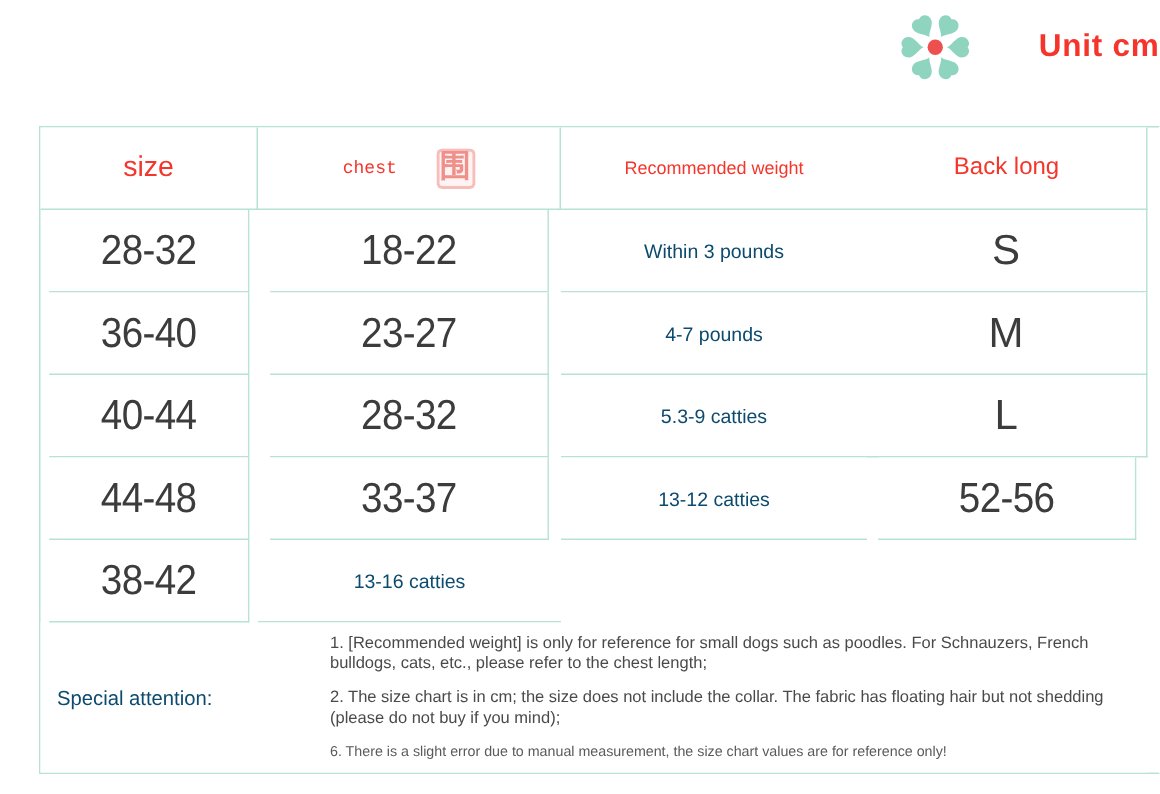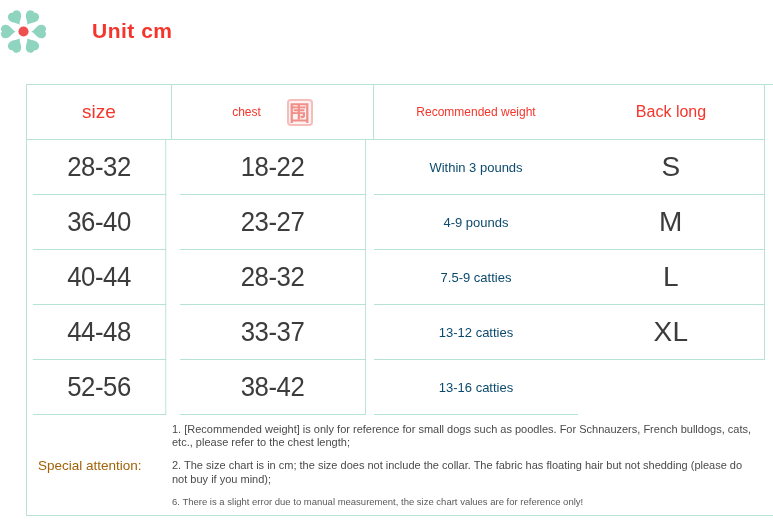--- a/index.html
+++ b/index.html
@@ -13,21 +13,21 @@
     overflow: hidden;
   }
   
   .page-header {
     position: absolute;
     top: 6px;
     left: 0;
     width: 100%;
     display: flex;
     align-items: center;
-    justify-content: flex-start;
+    justify-content: flex-end;
     gap: 45px;
     height: 50px;
   }
   .flower { width: 47px; height: 47px; }
   .unit-title {
     color: #f5352b;
     font-size: 21px;
     font-weight: 700;
     letter-spacing: 0.5px;
   }
@@ -47,21 +47,21 @@
     border-bottom: 1px solid #b7e2d6;
     display: flex;
     align-items: center;
     justify-content: center;
     height: 55px;
     background: #ffffff;
   }
   .cell.last-col { border-right: none; }
   .th { color: #f5352b; }
   .th-size { font-size: 19px; }
-  .th-chest { font-size: 12px; gap: 26px; }
+  .th-chest { font-size: 12px; gap: 26px; font-family: Liberation Mono, monospace; }
   .th-back { font-size: 16px; }
   .th-weight { font-size: 12px; }
   .seal {
     display: inline-flex;
     align-items: center;
     justify-content: center;
     width: 26px;
     height: 27px;
     border-radius: 4px;
     color: #f0908a;
@@ -90,31 +90,32 @@
     height: 100px;
     background: #ffffff;
   }
   .notes-label {
     width: 145px;
     flex: 0 0 145px;
     display: flex;
     align-items: center;
     justify-content: flex-start;
     padding-left: 11px;
-    color: #a16207;
+    color: #0c4a6e;
     font-size: 13.5px;
     font-weight: 400;
   }
   .notes-body {
     flex: 1;
     display: flex;
     flex-direction: column;
     justify-content: center;
     gap: 9px;
     padding-right: 6px;
+    margin-left: 48px;
   }
   .note-line { color: #4a4a4a; font-size: 11px; line-height: 1.25; }
   .note-line.small { font-size: 9.5px; color: #5a5a5a; }
 </style>
 </head>
 <body>
 
 <div class="wrap">
 
   <div class="page-header">
@@ -154,33 +155,32 @@
     <div class="cell th th-weight head last-col">Recommended weight</div>
     <div class="cell th th-back head">Back long</div>
 
     <div class="cell td-num row-xs">28-32</div>
     <div class="cell td-num row-xs">18-22</div>
     <div class="cell td-weight row-xs last-col">Within 3 pounds</div>
 
     <div class="cell td-size">S</div>
     <div class="cell td-num">36-40</div>
     <div class="cell td-num">23-27</div>
-    <div class="cell td-weight last-col">4-9 pounds</div>
+    <div class="cell td-weight last-col">4-7 pounds</div>
 
     <div class="cell td-size">M</div>
     <div class="cell td-num">40-44</div>
     <div class="cell td-num">28-32</div>
-    <div class="cell td-weight last-col">7.5-9 catties</div>
+    <div class="cell td-weight last-col">5.3-9 catties</div>
 
     <div class="cell td-size">L</div>
     <div class="cell td-num">44-48</div>
     <div class="cell td-num">33-37</div>
     <div class="cell td-weight last-col">13-12 catties</div>
 
-    <div class="cell td-size">XL</div>
     <div class="cell td-num">52-56</div>
     <div class="cell td-num">38-42</div>
     <div class="cell td-weight last-col">13-16 catties</div>
 
     <div class="notes-row">
       <div class="notes-label">Special attention:</div>
       <div class="notes-body">
         <div class="note-line">1. [Recommended weight] is only for reference for small dogs such as poodles. For Schnauzers, French bulldogs, cats, etc., please refer to the chest length;</div>
         <div class="note-line">2. The size chart is in cm; the size does not include the collar. The fabric has floating hair but not shedding (please do not buy if you mind);</div>
         <div class="note-line small">6. There is a slight error due to manual measurement, the size chart values are for reference only!</div>

